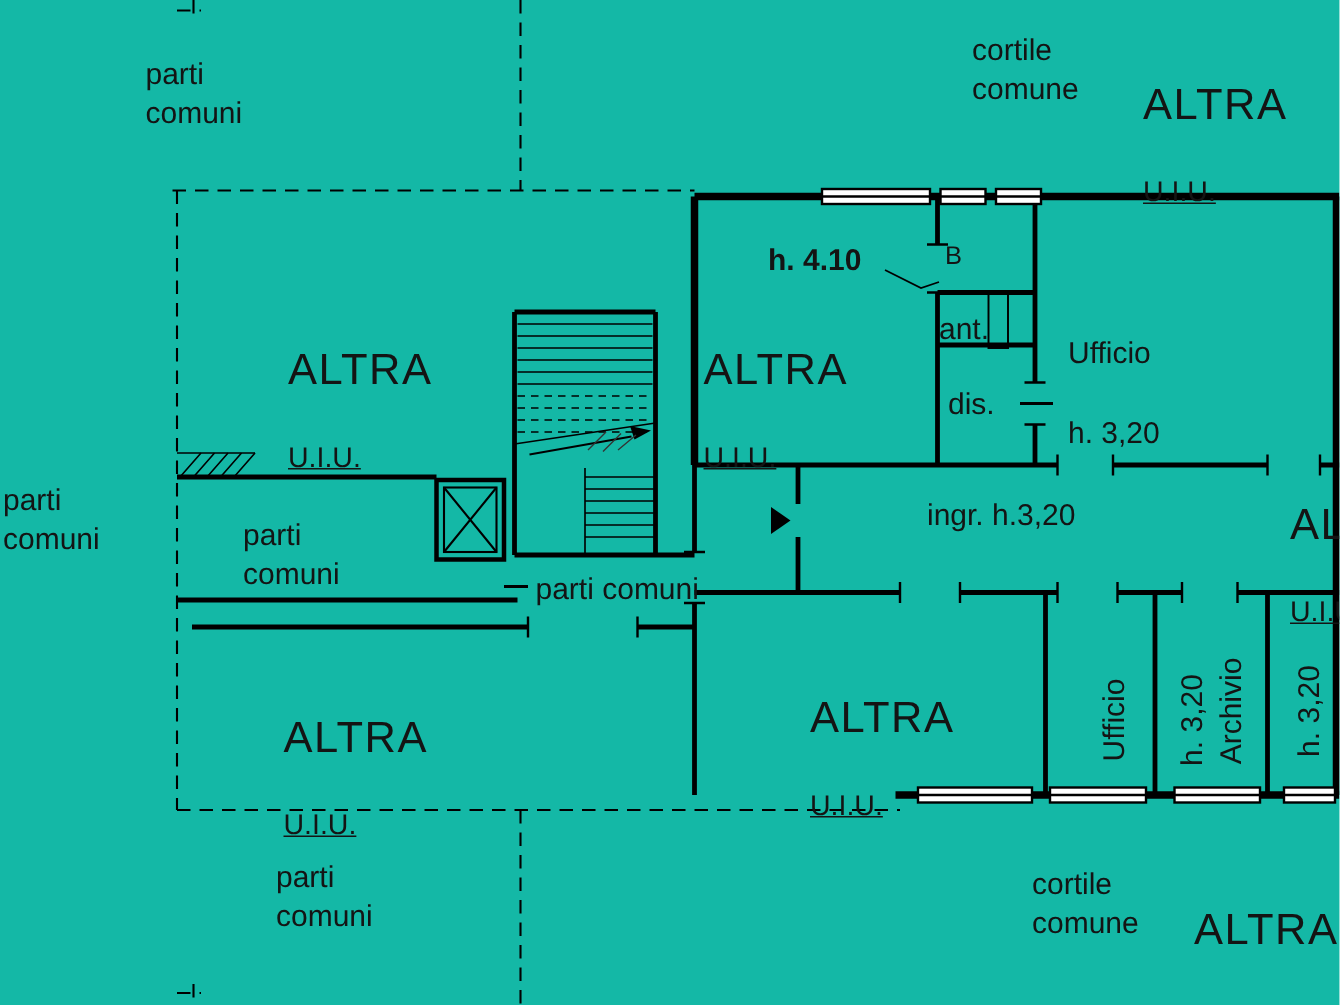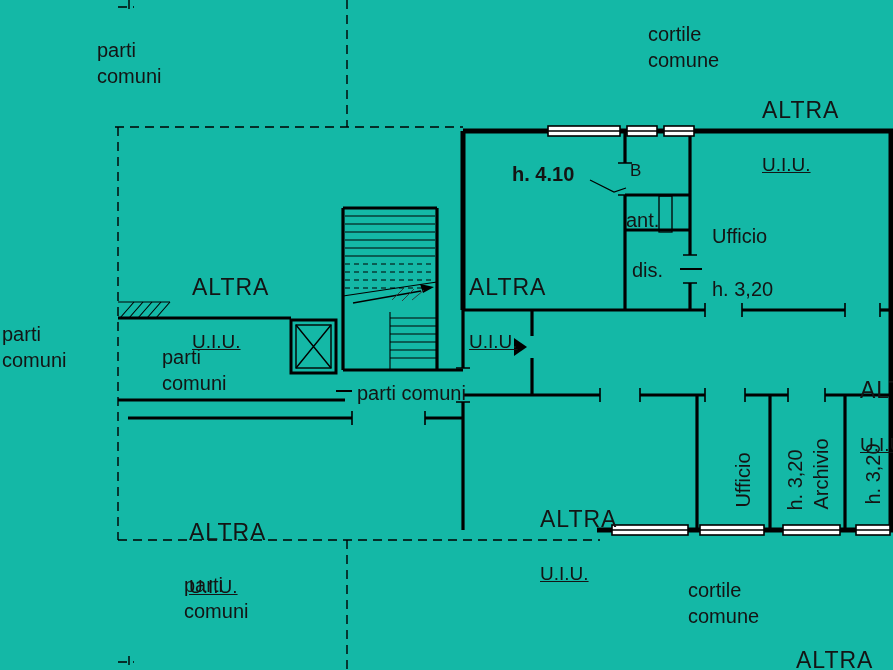--- a/index.html
+++ b/index.html
@@ -1,21 +1,21 @@
 <!DOCTYPE html>
 <html><head>
 <meta charset="utf-8">
 <style>
   html,body{margin:0;padding:0;background:#fff;}
   #screen{position:relative;width:893px;height:670px;background:#14b8a6;overflow:hidden;
           font-family:"Liberation Sans","DejaVu Sans",sans-serif;}
   #plan-svg{position:absolute;left:0;top:0;}
   .lbl{position:absolute;font-size:20px;color:#141414;line-height:1.32;white-space:pre-line;}
   .center{text-align:left;}
-  .big{font-size:23px;display:block;letter-spacing:1px;margin-top:44px;}
+  .big{font-size:29px;display:block;letter-spacing:1px;}
   .sub{font-size:19px;display:block;text-decoration:underline;}
   .small{font-size:17px;}
   .vert{transform:rotate(-90deg);text-align:center;}
   .vert span{display:block;line-height:1.25;}
 </style>
 </head>
 <body>
 
 <div id="screen">
 
@@ -151,20 +151,21 @@
 
   <div class="lbl" style="left:626px;top:207px;">ant.</div>
 
   <div class="lbl center" style="left:712px;top:197px;width:90px;">
     <span style="display:block;">Ufficio</span>
     <span style="display:block;">h. 3,20</span>
   </div>
 
   <div class="lbl" style="left:632px;top:257px;">dis.</div>
 
+  <div class="lbl" style="left:618px;top:331px;">ingr. h.3,20</div>
 
   <div class="lbl" style="left:860px;top:305px;width:96px;">
     <span class="big">ALTRA</span>
     <span class="sub">U.I.U.</span>
   </div>
 
   <div class="lbl" style="left:2px;top:321px;">parti
 comuni</div>
 
   <div class="lbl" style="left:162px;top:344px;">parti

